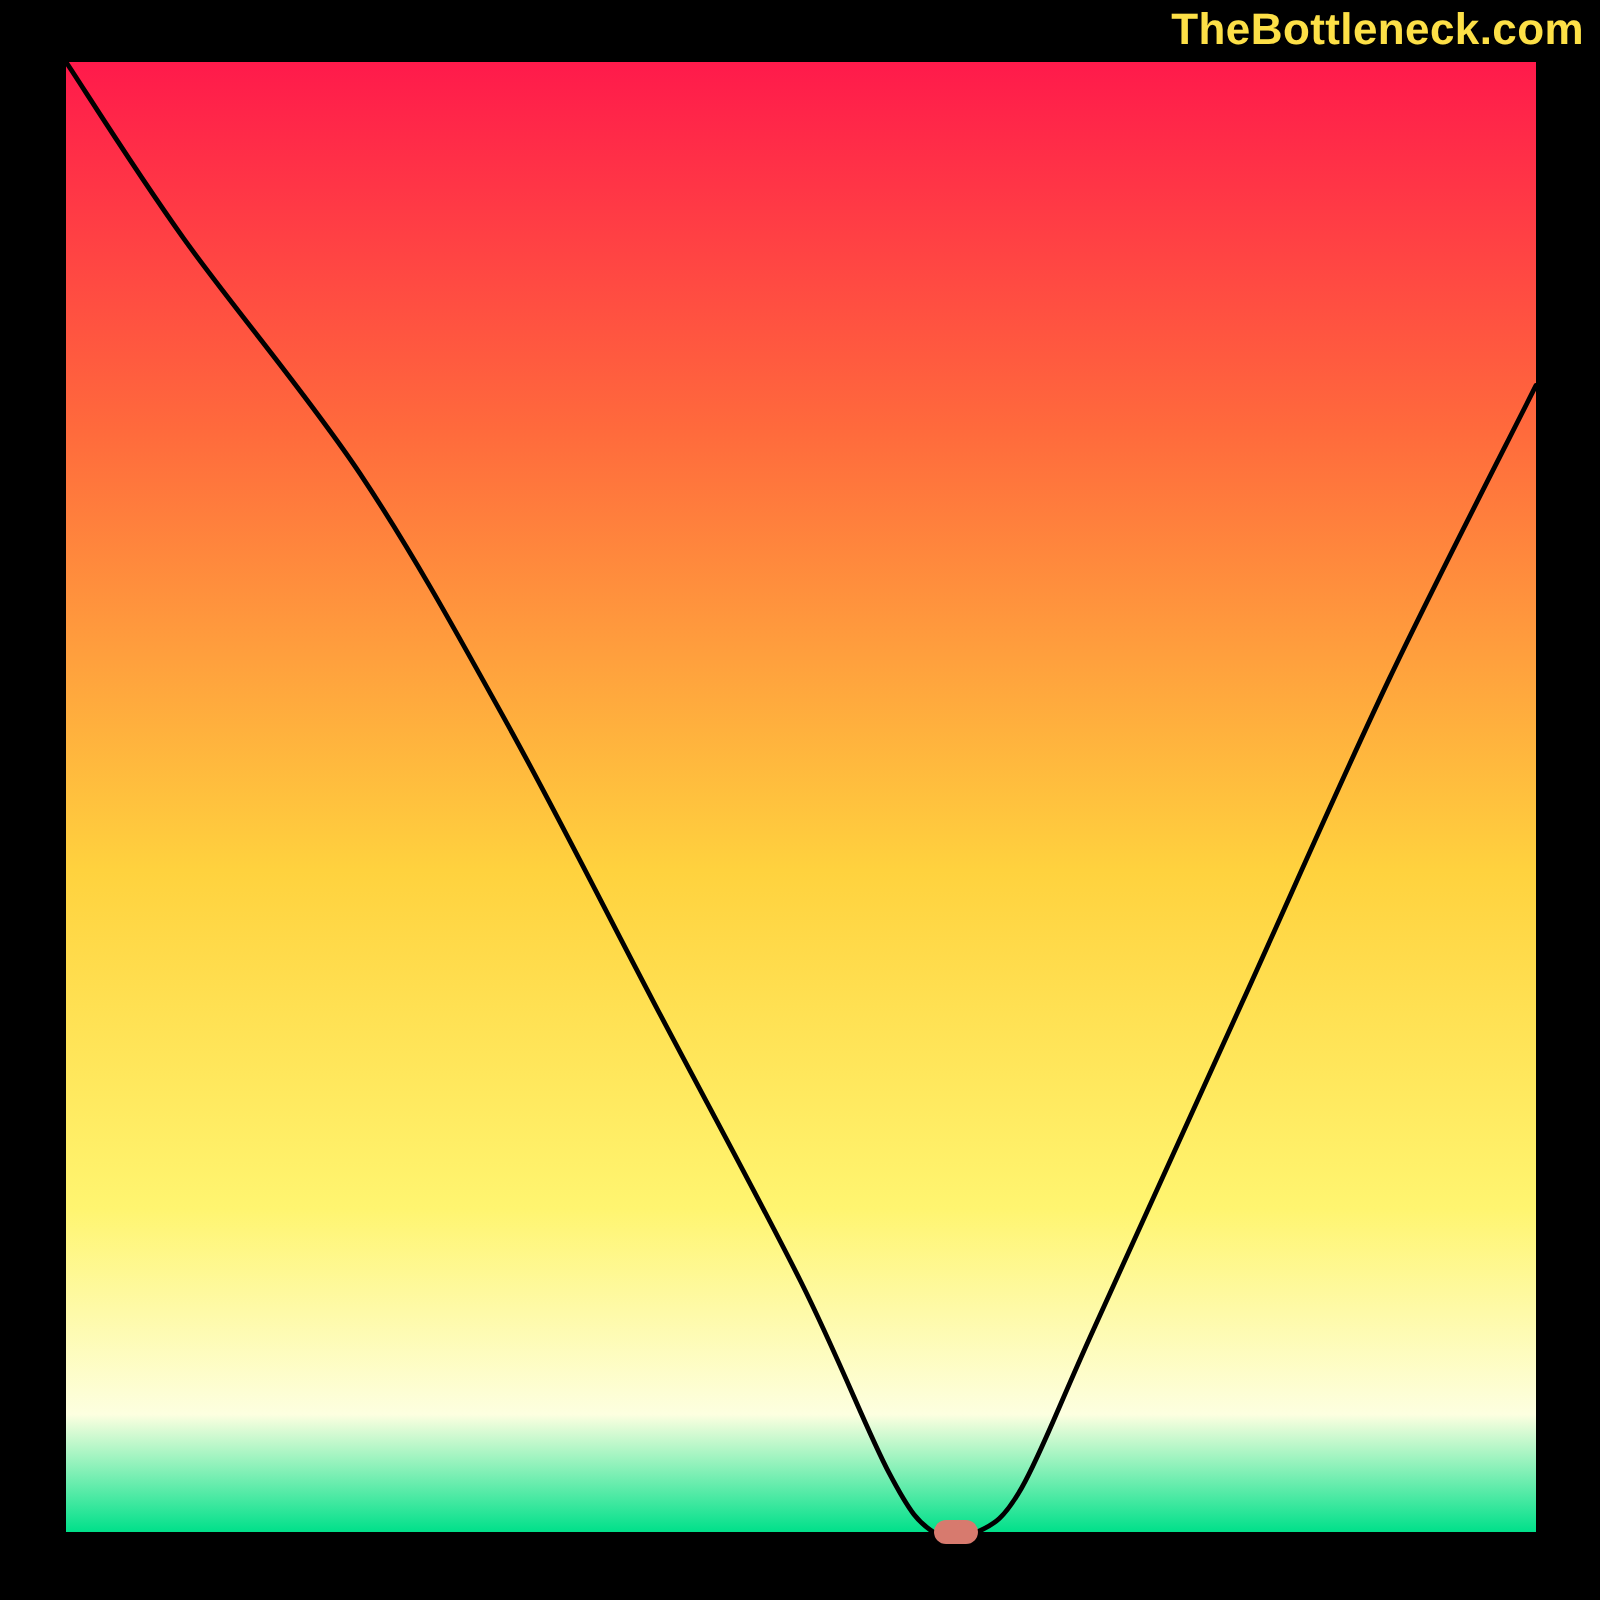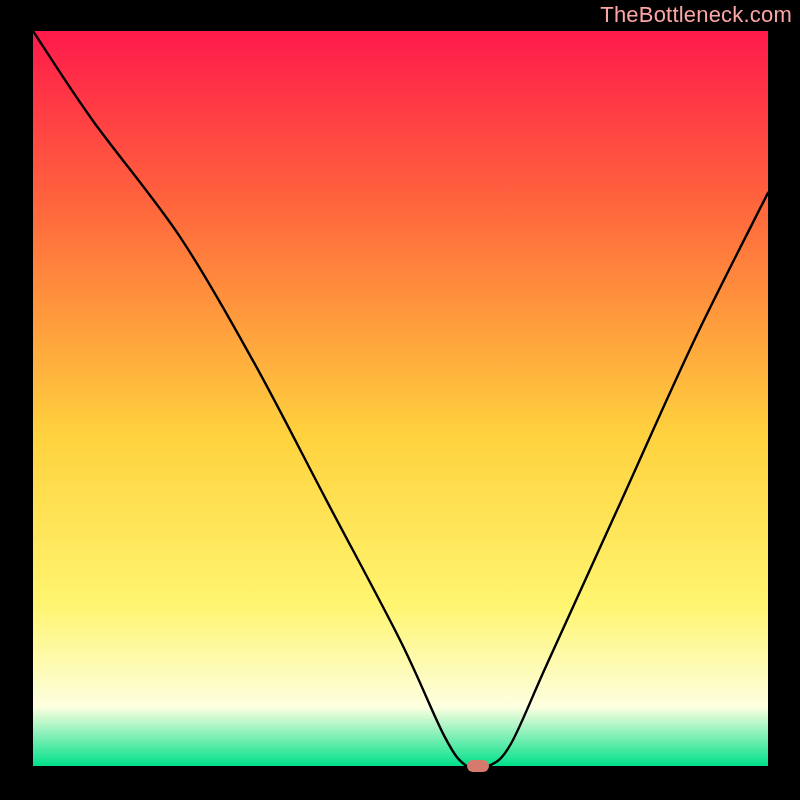--- a/index.html
+++ b/index.html
@@ -7,24 +7,24 @@
   .frame {
     position: relative;
     width: 800px;
     height: 800px;
     background: #000;
   }
   .watermark {
     position: absolute;
     top: 2px;
     right: 8px;
-    color: #fca5a5;
+    color: #fde047;
     font-family: Arial, Helvetica, sans-serif;
     font-size: 22px;
-    font-weight: normal;
+    font-weight: bold;
     letter-spacing: 0.2px;
   }
   .plot {
     position: absolute;
     left: 33px;
     top: 31px;
     width: 735px;
     height: 735px;
   }
   .marker {

